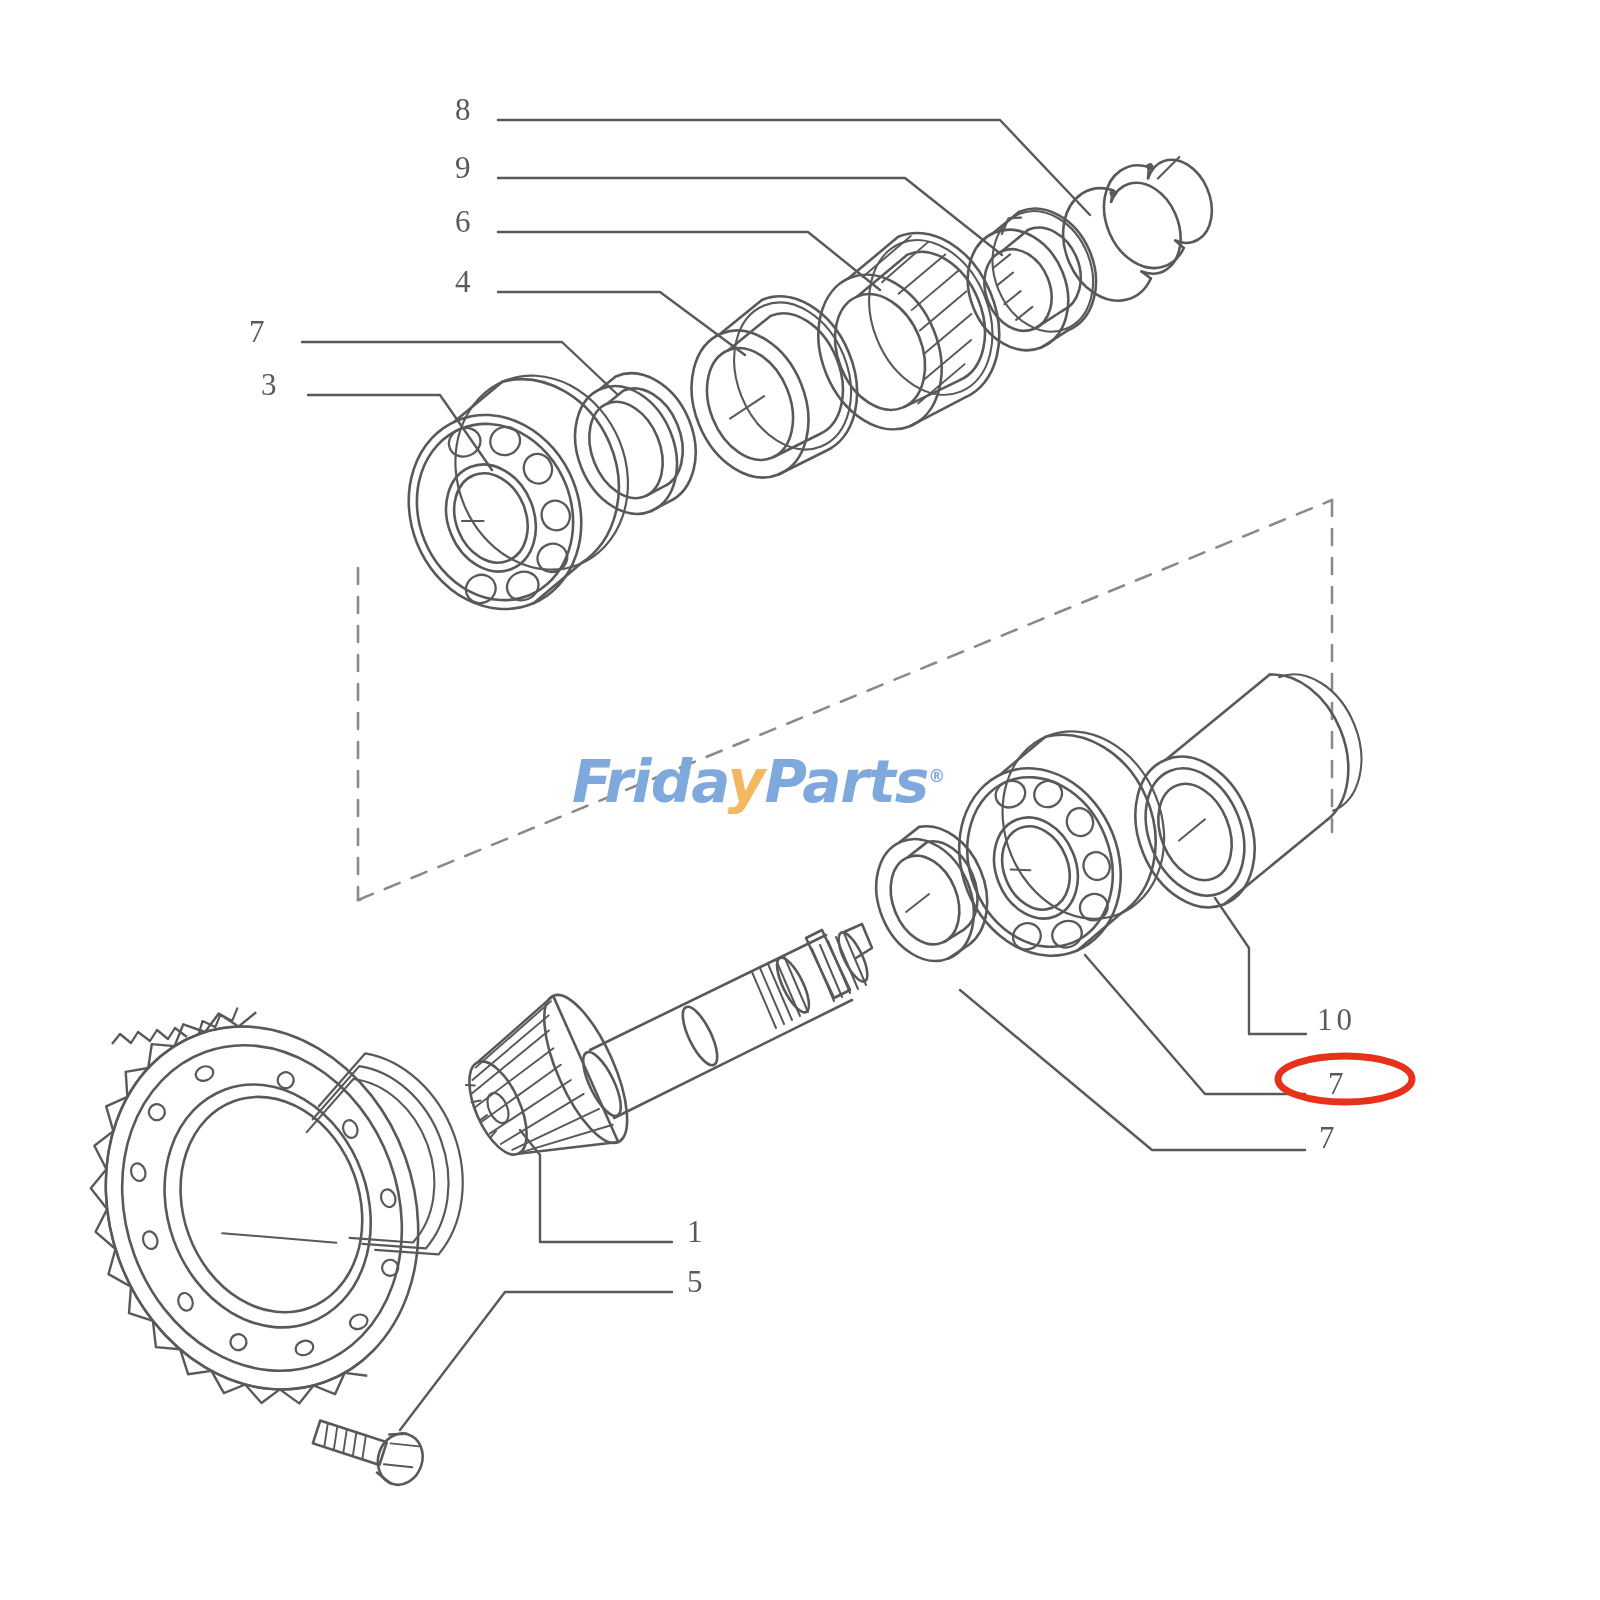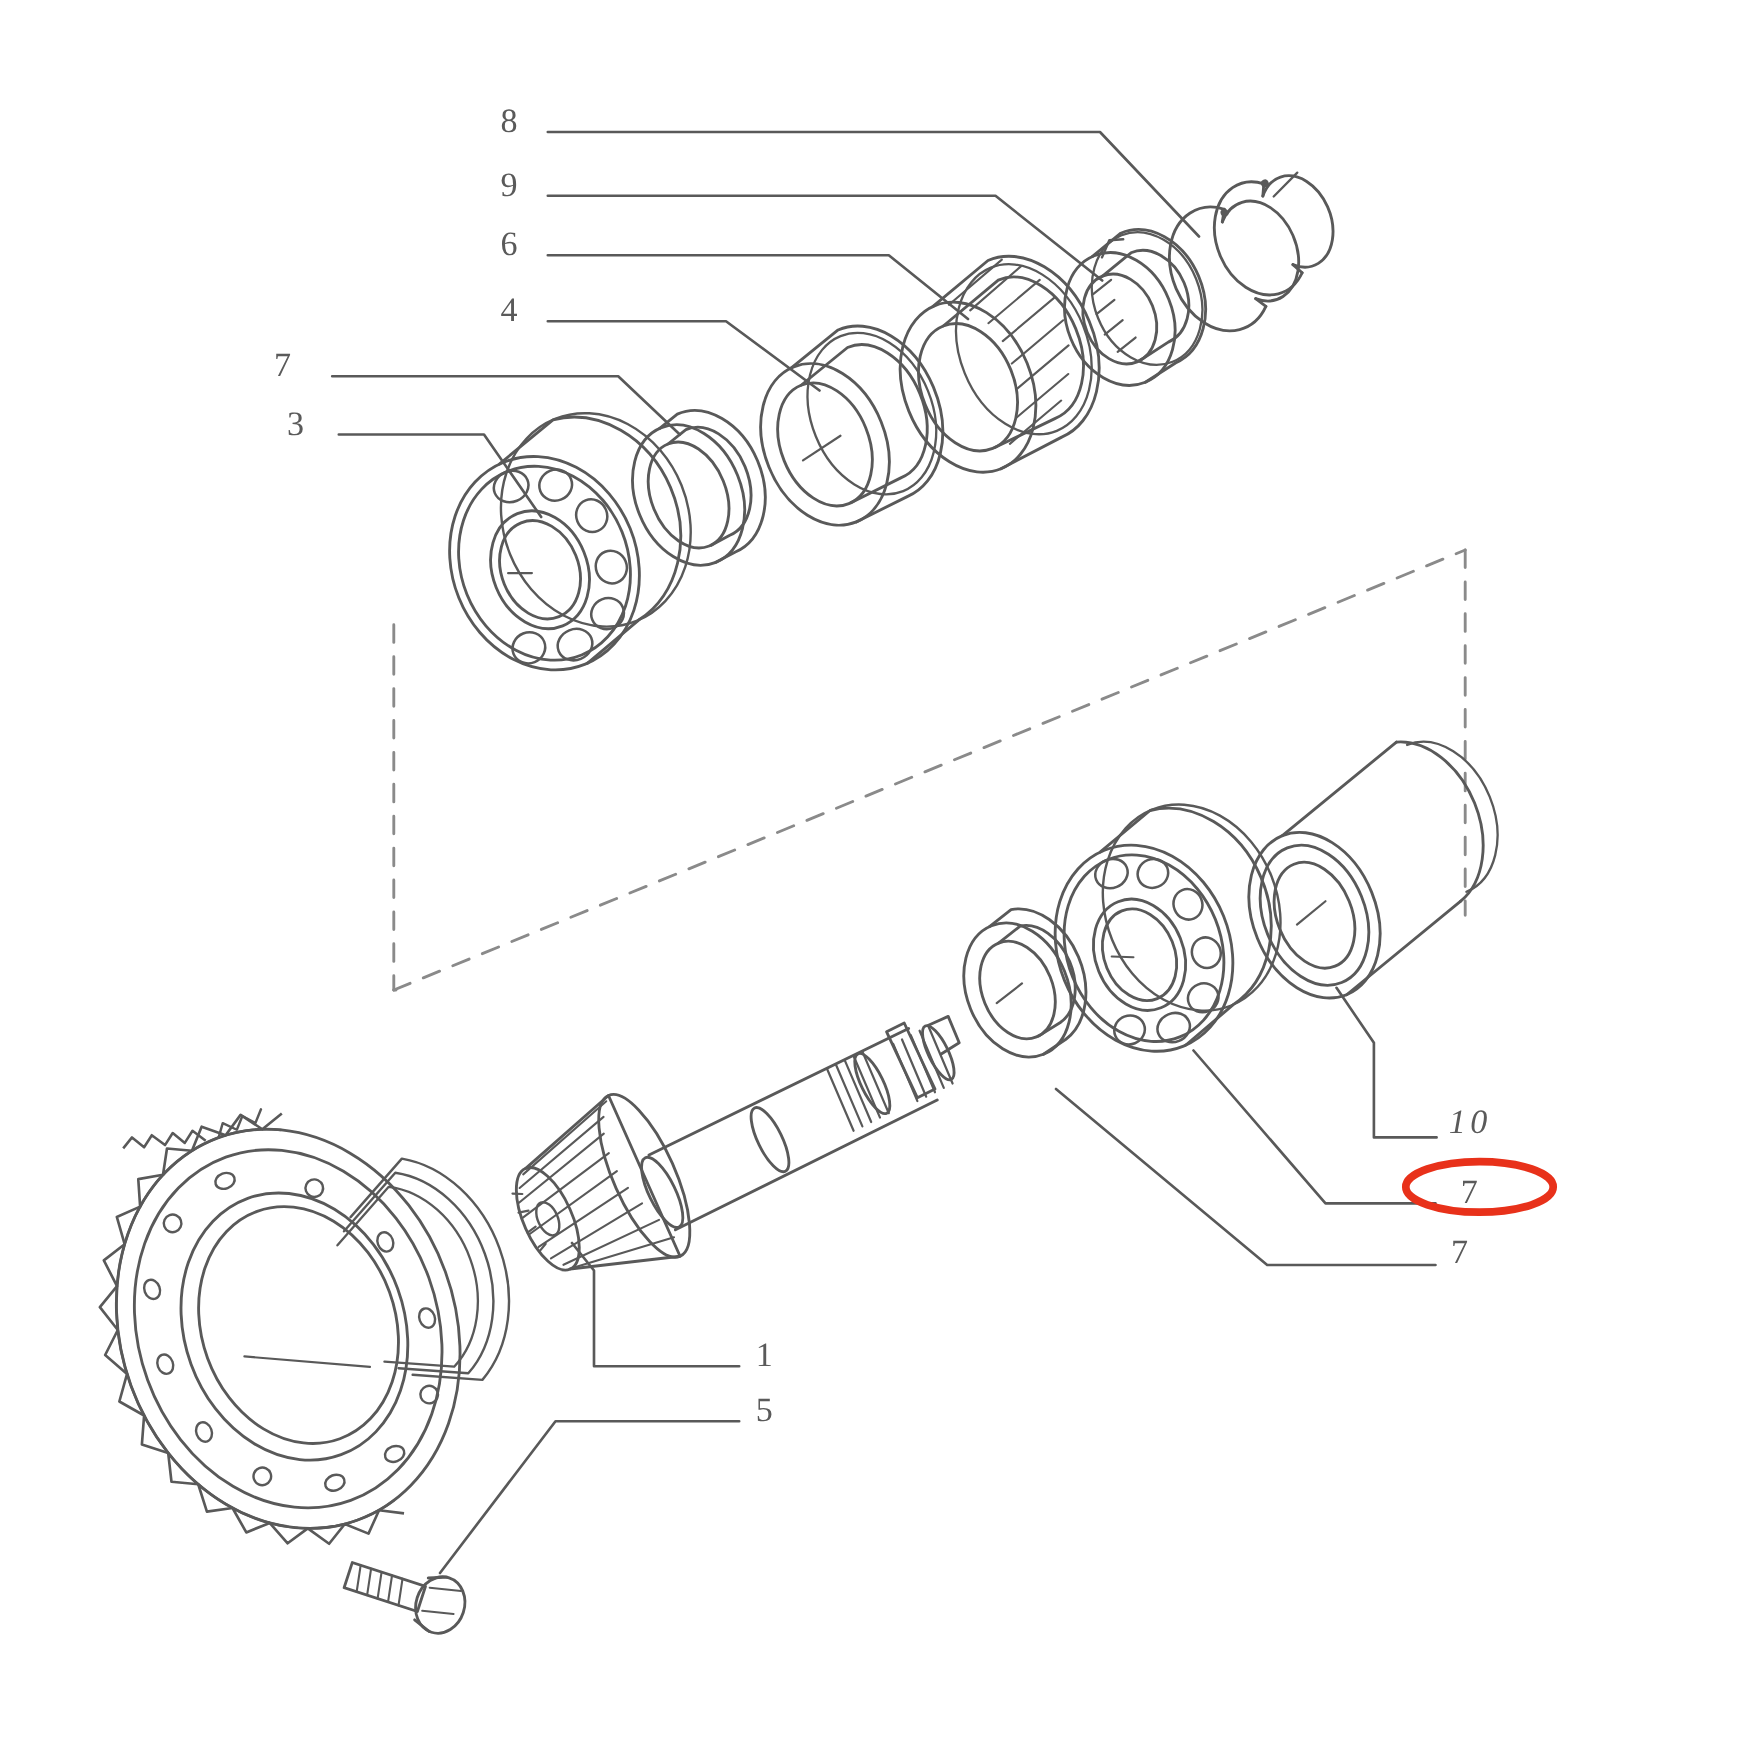--- a/index.html
+++ b/index.html
@@ -350,20 +350,23 @@
   <svg class="layer" viewBox="0 0 1600 1600">
     <ellipse id="hl" fill="none" cx="1345" cy="1079" rx="67" ry="23" stroke="#E8311A" stroke-width="7"></ellipse>
   </svg>
 
   <div class="callout-num" style="left:455px;top:92px;">8</div>
   <div class="callout-num" style="left:455px;top:150px;">9</div>
   <div class="callout-num" style="left:455px;top:204px;">6</div>
   <div class="callout-num" style="left:455px;top:264px;">4</div>
   <div class="callout-num" style="left:249px;top:314px;">7</div>
   <div class="callout-num" style="left:261px;top:367px;">3</div>
-  <div class="callout-num" style="left:1317px;top:1002px;font-style:italic;">10</div>
+  <div class="callout-num" style="left:1317px;top:1002px;">10</div>
   <div class="callout-num" style="left:1328px;top:1066px;">7</div>
   <div class="callout-num" style="left:1319px;top:1120px;">7</div>
   <div class="callout-num" style="left:687px;top:1214px;">1</div>
   <div class="callout-num" style="left:687px;top:1264px;">5</div>
 
+  <div class="wm" style="left:572px;top:748px;">
+    <span class="b">Frid</span><span class="b">a</span><span class="o">y</span><span class="b">Parts</span><span class="reg">®</span>
+  </div>
 
 </div>
 
 </body></html>

